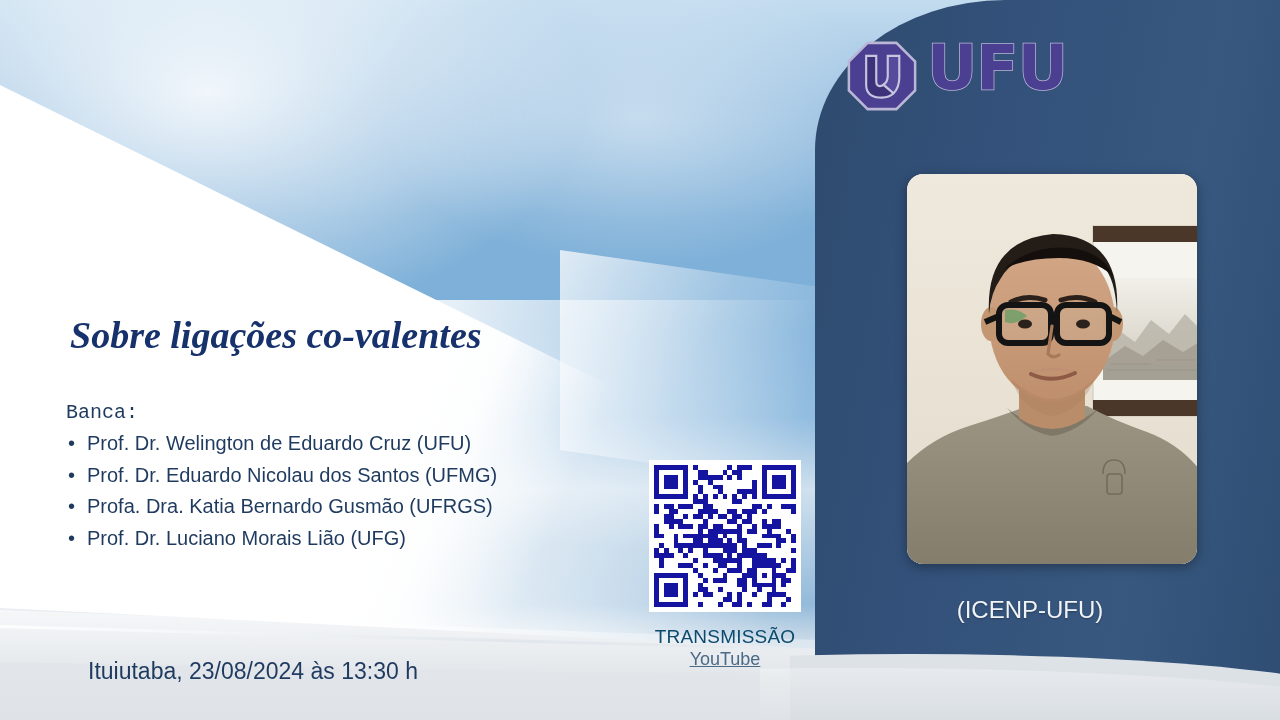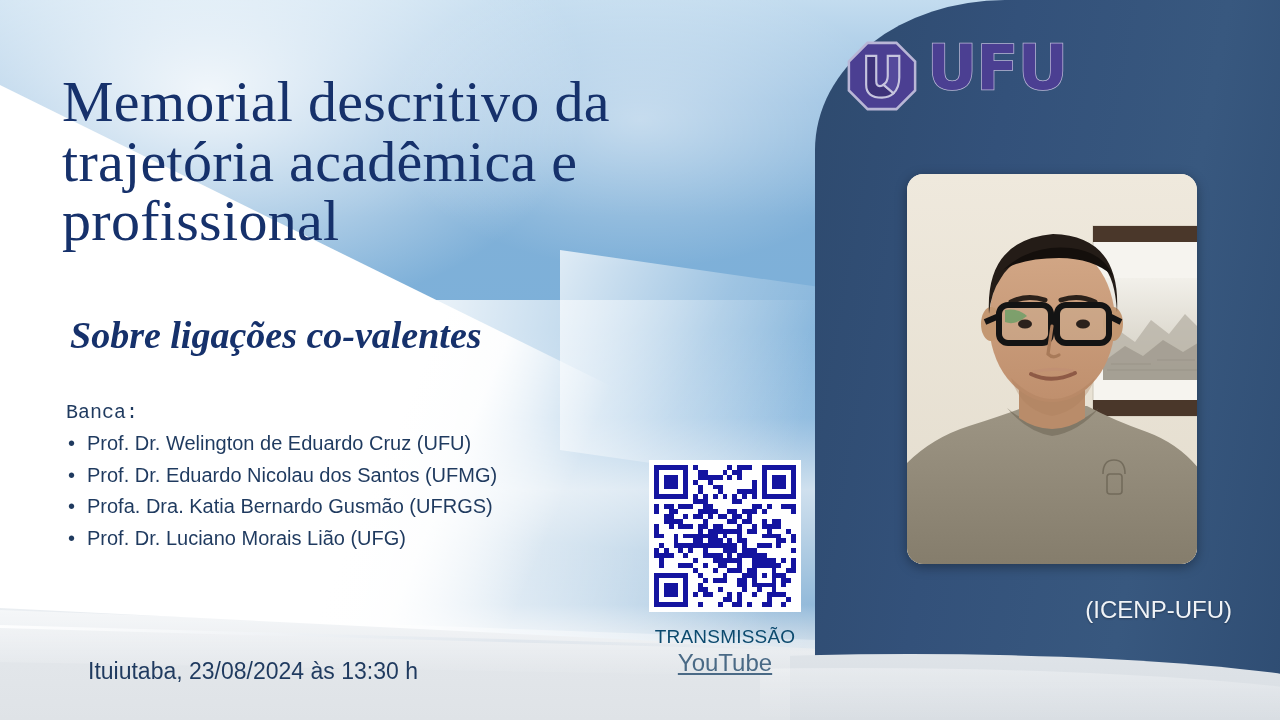--- a/index.html
+++ b/index.html
@@ -153,21 +153,21 @@
   .qr-block{
     position:absolute;left:645px;top:460px;width:160px;text-align:center;
   }
   .qr-code{
     width:152px;height:152px;background:#fff;padding:5px;display:block;margin:0 auto;
   }
   .qr-caption{
     margin-top:14px;font-size:19px;color:#0c4a6e;letter-spacing:.2px;
   }
   .qr-link{
-    font-size:24px;color:#4a6a86;text-decoration:underline;display:block;margin-top:1px;
+    font-size:18px;color:#4a6a86;text-decoration:underline;display:block;margin-top:1px;
   }
 
   
   .date-line{
     position:absolute;left:88px;top:658px;
     font-size:23px;color:#1f3a5f;
   }
 
   
   .portrait-frame{
@@ -183,20 +183,21 @@
     position:absolute;left:828px;top:596px;width:404px;text-align:right;
     color:#ffffff;
   }
   .presenter-name{
     font-weight:bold;font-size:25.5px;line-height:1.1;letter-spacing:.1px;
     text-shadow:0 1px 2px rgba(0,0,0,.35);
   }
   .presenter-affil{
     font-size:24px;line-height:1.15;color:#f0f3f7;font-weight:400;
     text-shadow:0 1px 2px rgba(0,0,0,.3);
+    text-align:center;
   }
 </style>
 </head>
 <body>
 
 <div id="slide">
 
   <div class="bg-base"></div>
   <div class="cloud1"></div>
   <div class="cloud2"></div>
@@ -214,21 +215,20 @@
 
   <div class="logo">
     <svg class="logo-mark" viewBox="0 0 100 100">
       <polygon points="30,4 70,4 96,30 96,70 70,96 30,96 4,70 4,30" fill="#4b3f92" stroke="#b9b6d6" stroke-width="3.5"></polygon>
       <path d="M28,22 L28,62 Q28,80 50,80 Q60,80 66,74 L52,62 Q50,64 47,64 Q42,64 42,57 L42,22 Z" fill="#3d3279" stroke="#c6c4de" stroke-width="3"></path>
       <path d="M58,22 L58,50 Q58,58 52,62 L66,74 Q74,66 74,52 L74,22 Z" fill="#554a9c" stroke="#c6c4de" stroke-width="3"></path>
     </svg>
     <div class="logo-ufu">UFU</div>
   </div>
 
-  <div class="headline">Memorial descritivo da trajetória acadêmica e profissional</div>
   <div class="subtitle">Sobre ligações co-valentes</div>
 
   <div class="banca">
     <div class="banca-label">Banca:</div>
     <ul>
       <li>
         <span class="bullet">•</span>
         <span>Prof. Dr. Welington de Eduardo Cruz (UFU)</span>
       </li>
       <li>

